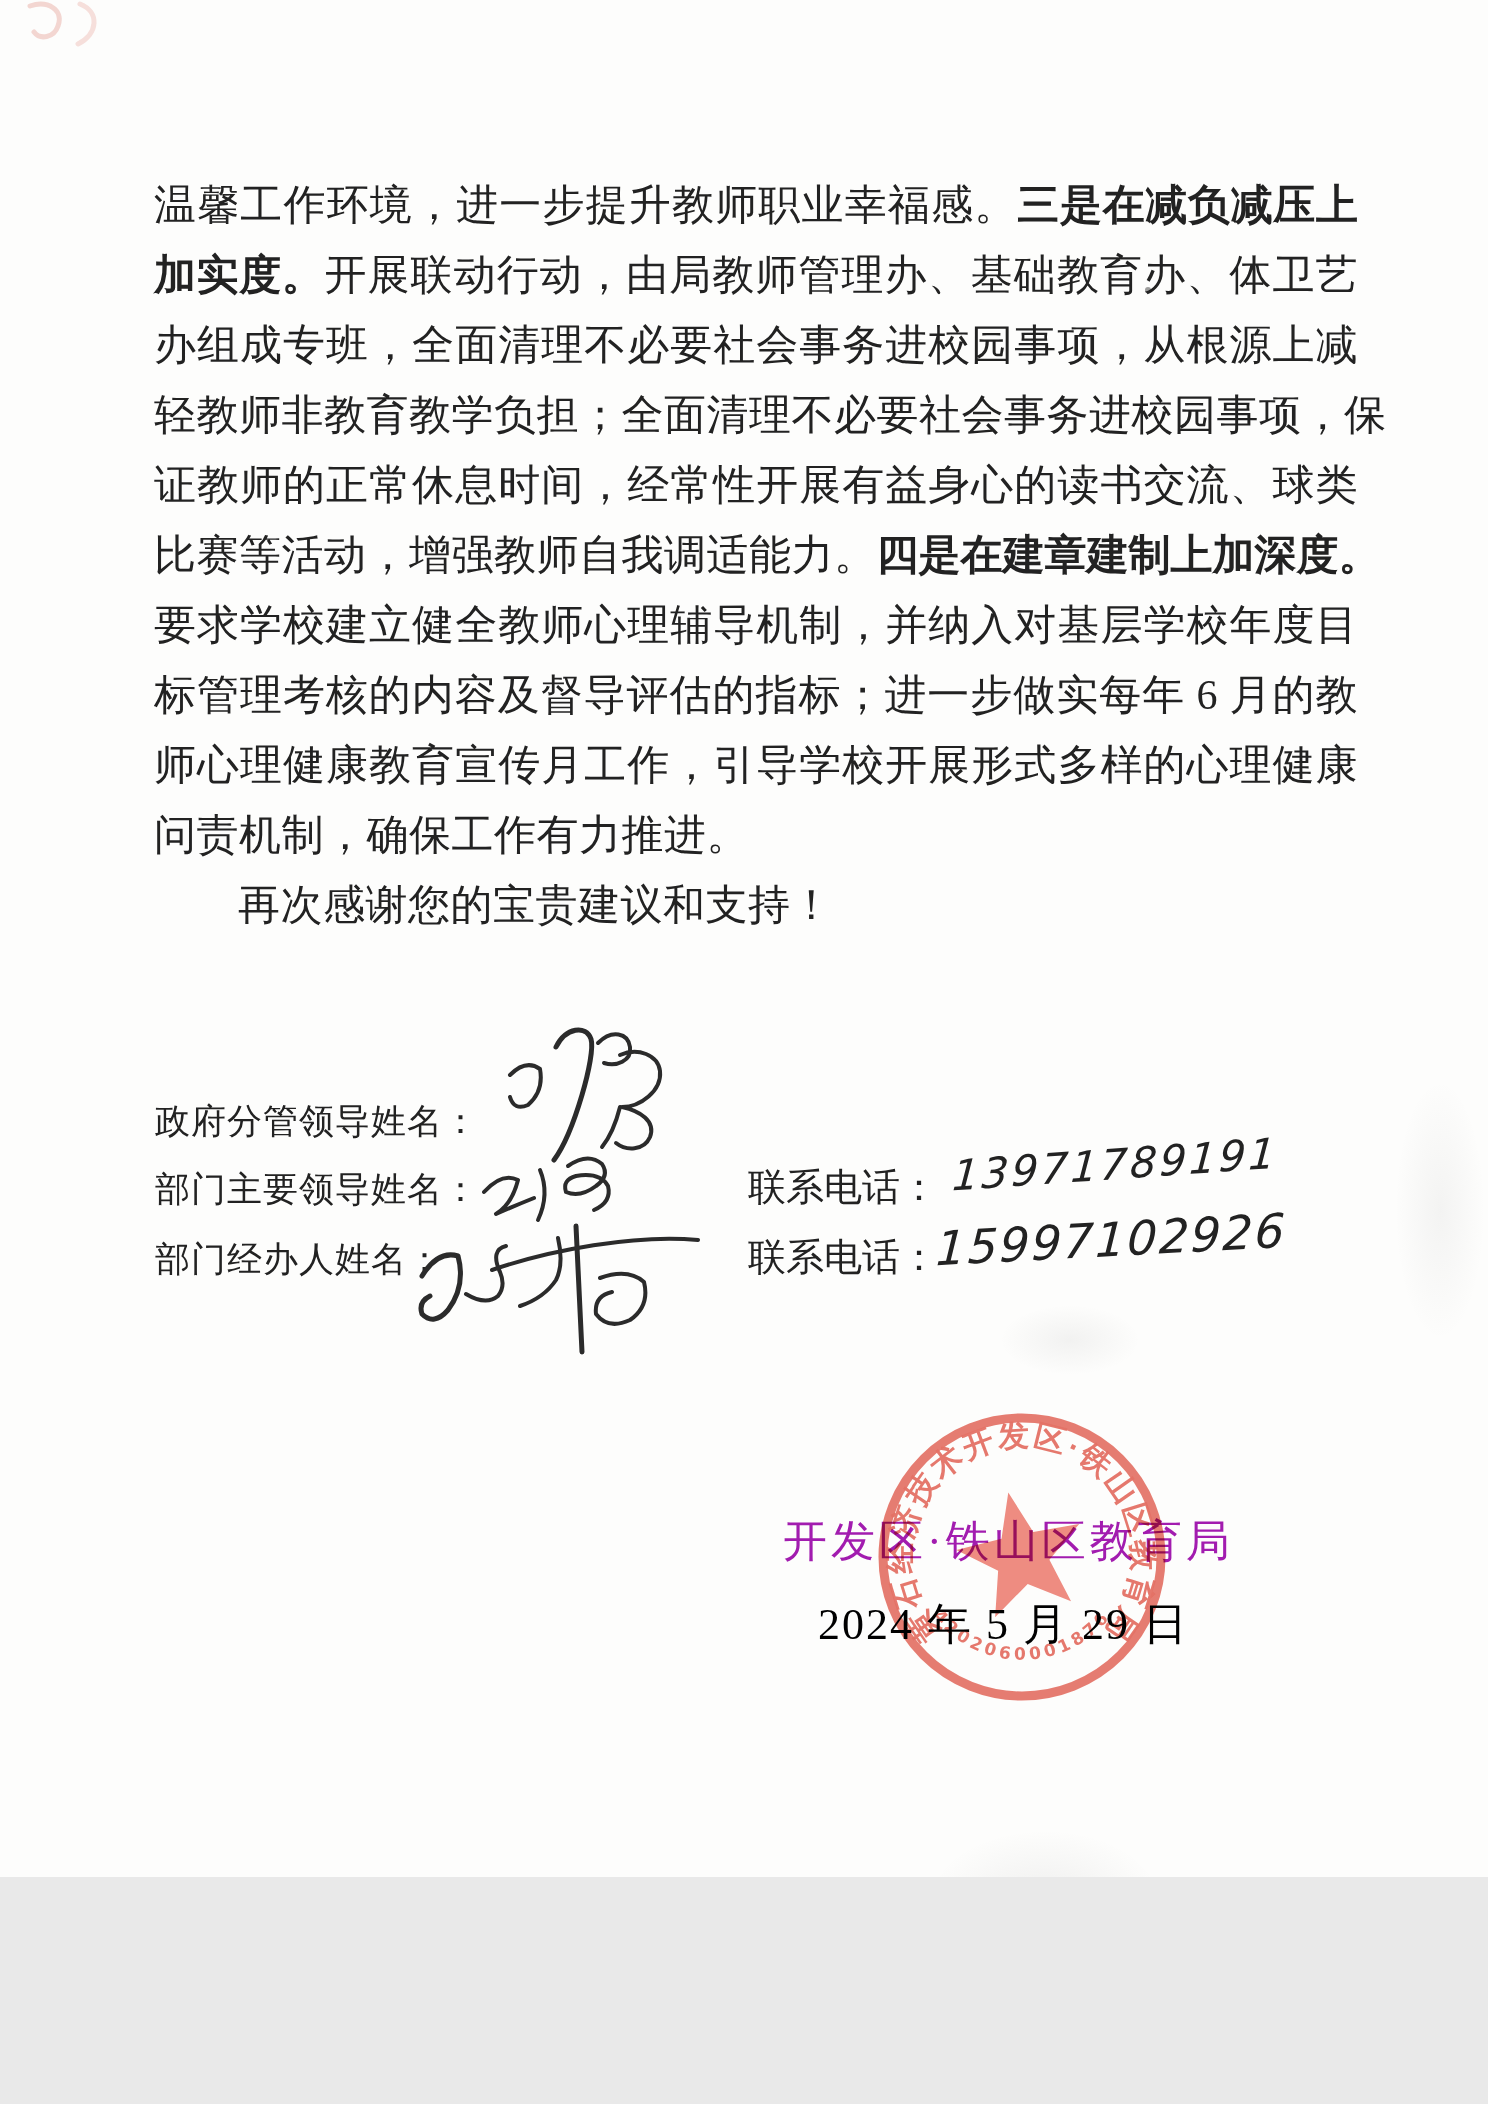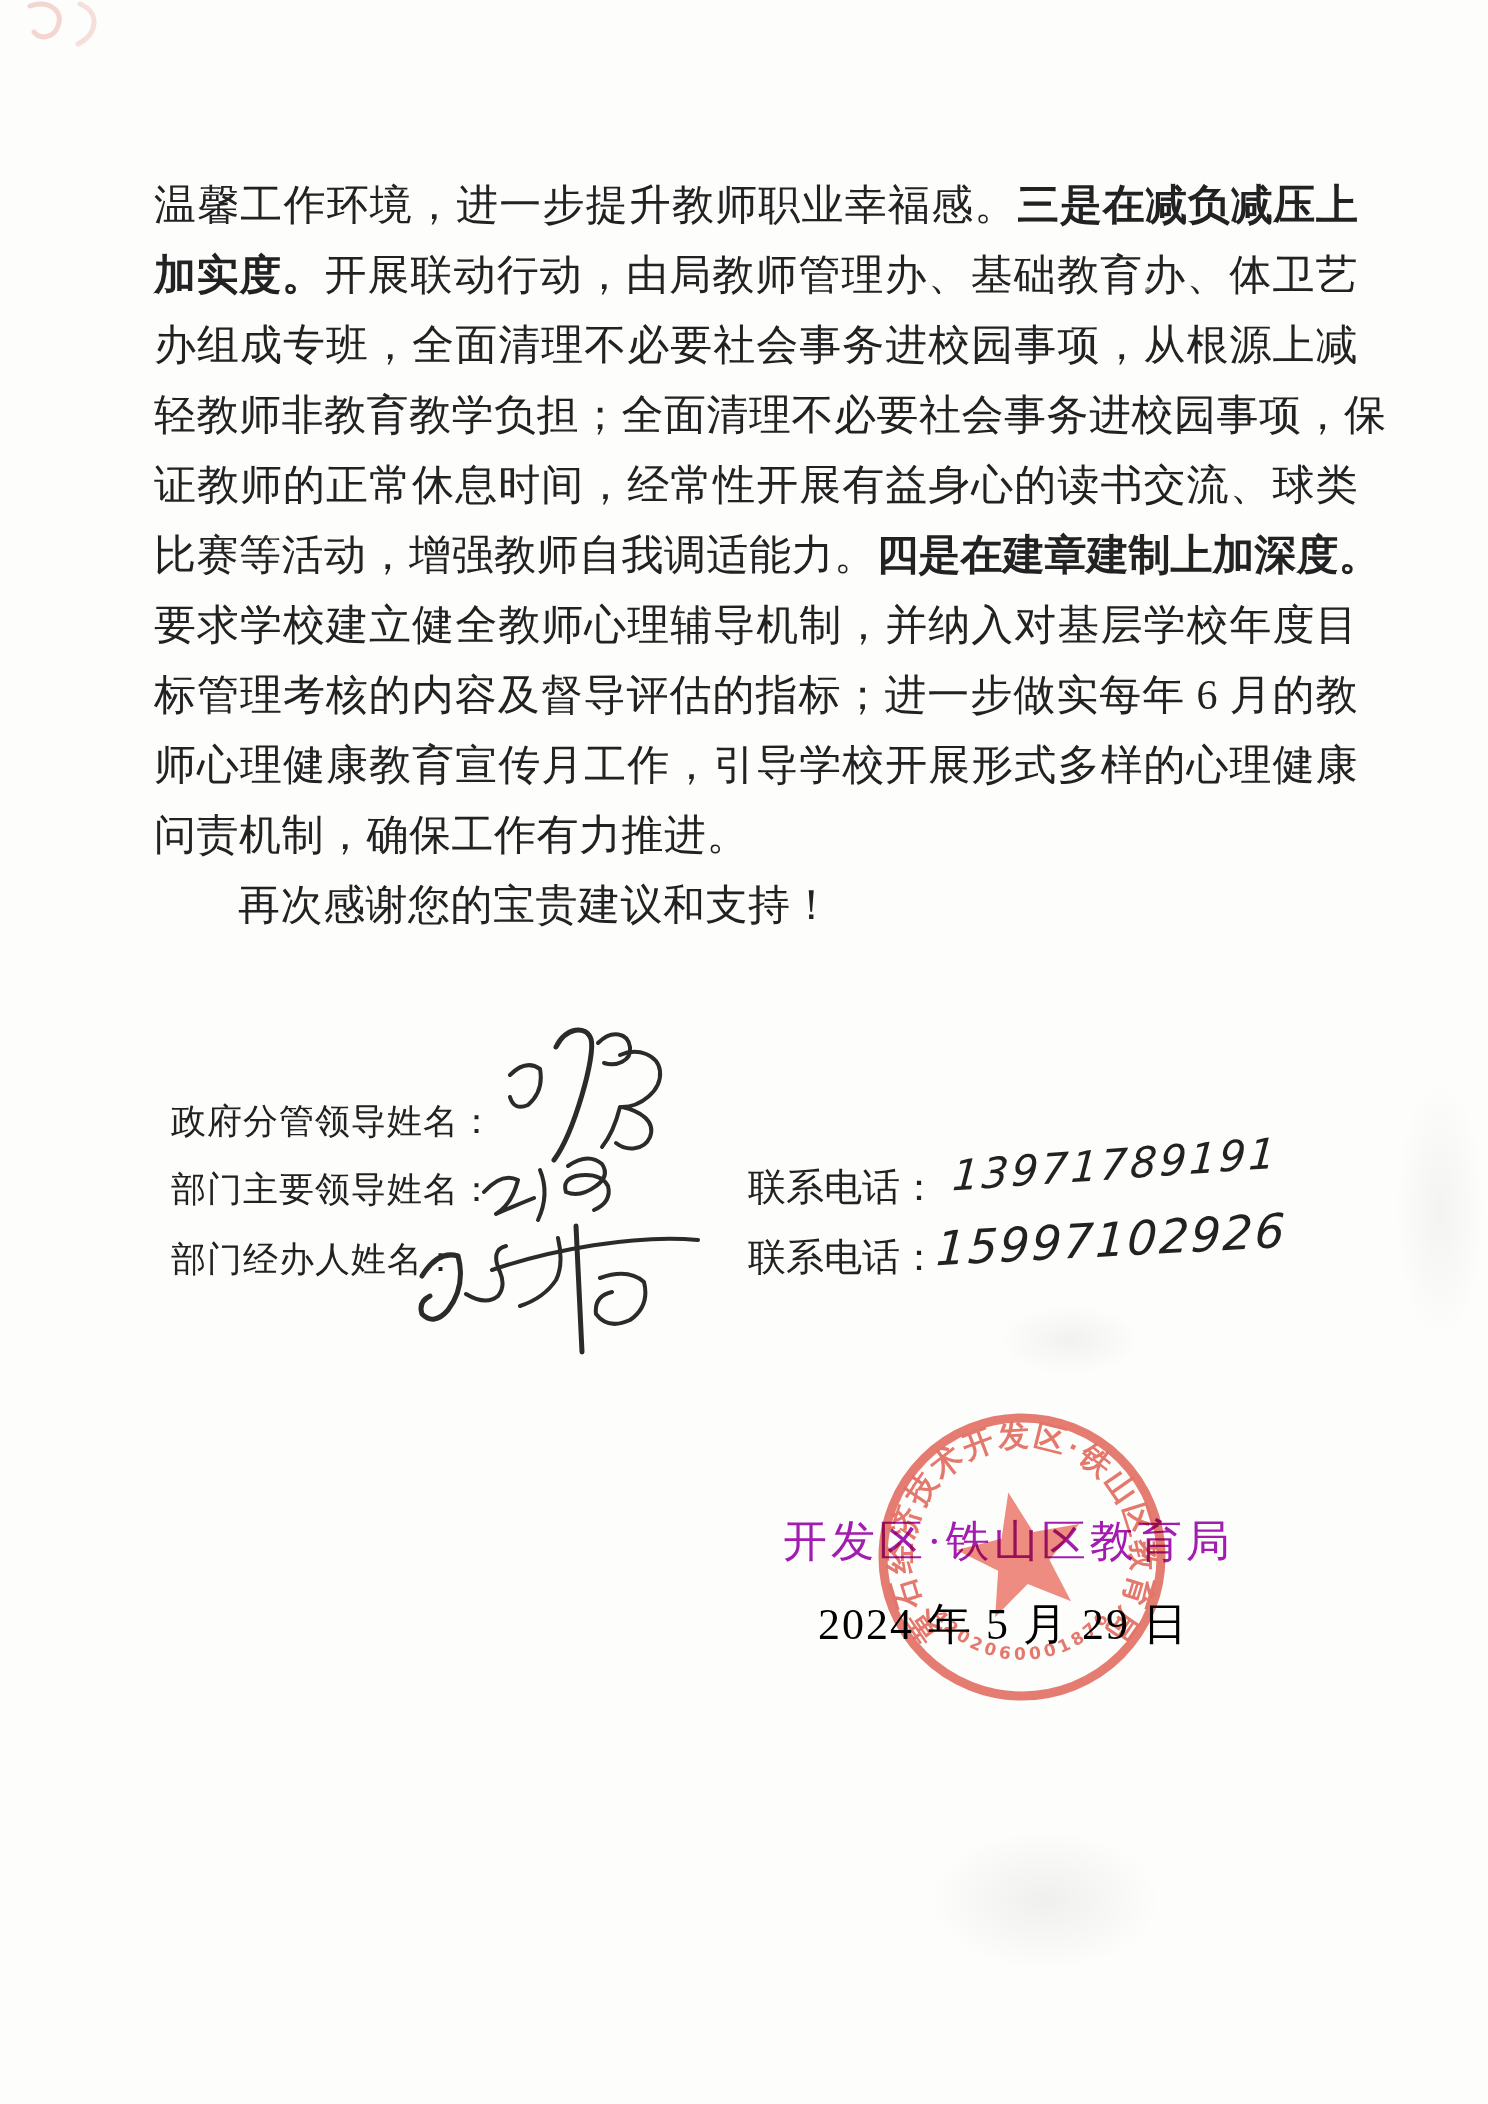--- a/index.html
+++ b/index.html
@@ -1,33 +1,33 @@
 <!DOCTYPE html>
 <html><head>
 <meta charset="utf-8">
 <style>
   html,body{margin:0;padding:0;background:#e9e9e9;}
   #page{
-    position:relative;width:1488px;height:2104px;background:#fdfdfc;
+    position:relative;width:1488px;height:1877px;background:#fdfdfc;
     font-family:"Liberation Serif", serif;color:#1c1c1c;overflow:hidden;
     margin:0 auto;
   }
   
   #body-text{position:absolute;left:154px;top:170px;width:1204px;}
   #body-text .line{
     font-size:42px;line-height:70px;height:70px;white-space:nowrap;
     text-align:justify;text-align-last:justify;letter-spacing:.5px;
     color:#222;
   }
   #body-text .line.short{text-align-last:left;white-space:normal;}
   #body-text .line.indent{padding-left:84px;}
   #body-text .bold{font-weight:700;font-family:"Liberation Sans",sans-serif;letter-spacing:0;}
   
   .sig-label{
-    position:absolute;left:171px;font-size:35px;letter-spacing:1px;color:#222;
+    position:absolute;left:155px;font-size:35px;letter-spacing:1px;color:#222;
     font-family:"Liberation Serif",serif;white-space:nowrap;
   }
   .phone-label{
     position:absolute;left:748px;font-size:38px;color:#222;white-space:nowrap;
   }
   .phone-number{
     position:absolute;font-family:"DejaVu Sans",sans-serif;font-style:italic;
     color:#222;white-space:nowrap;
   }
   #phone-number-1{left:952px;top:1140px;font-size:42px;letter-spacing:3px;transform:rotate(-4deg) skewX(-8deg);}

